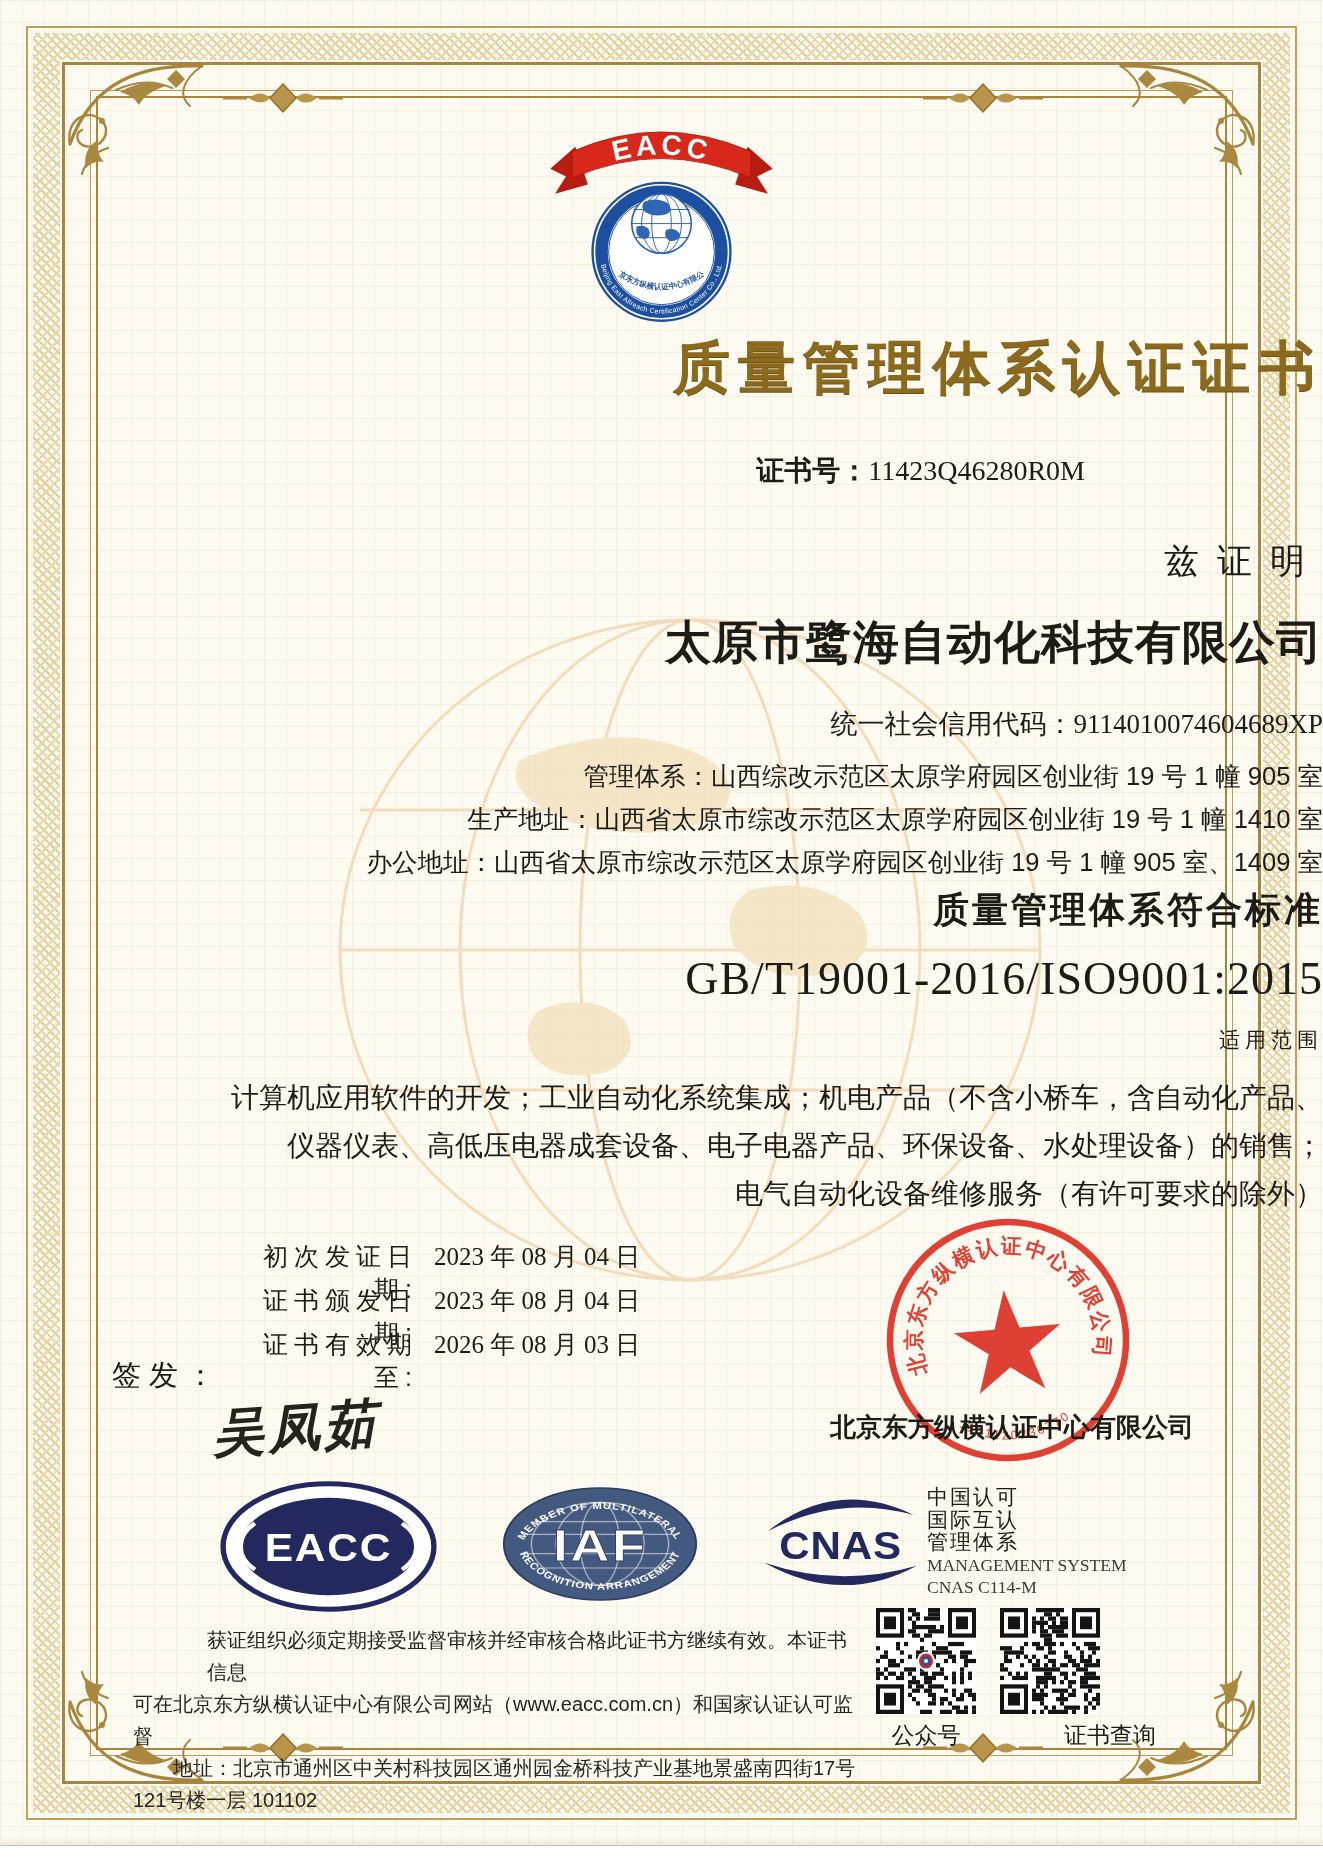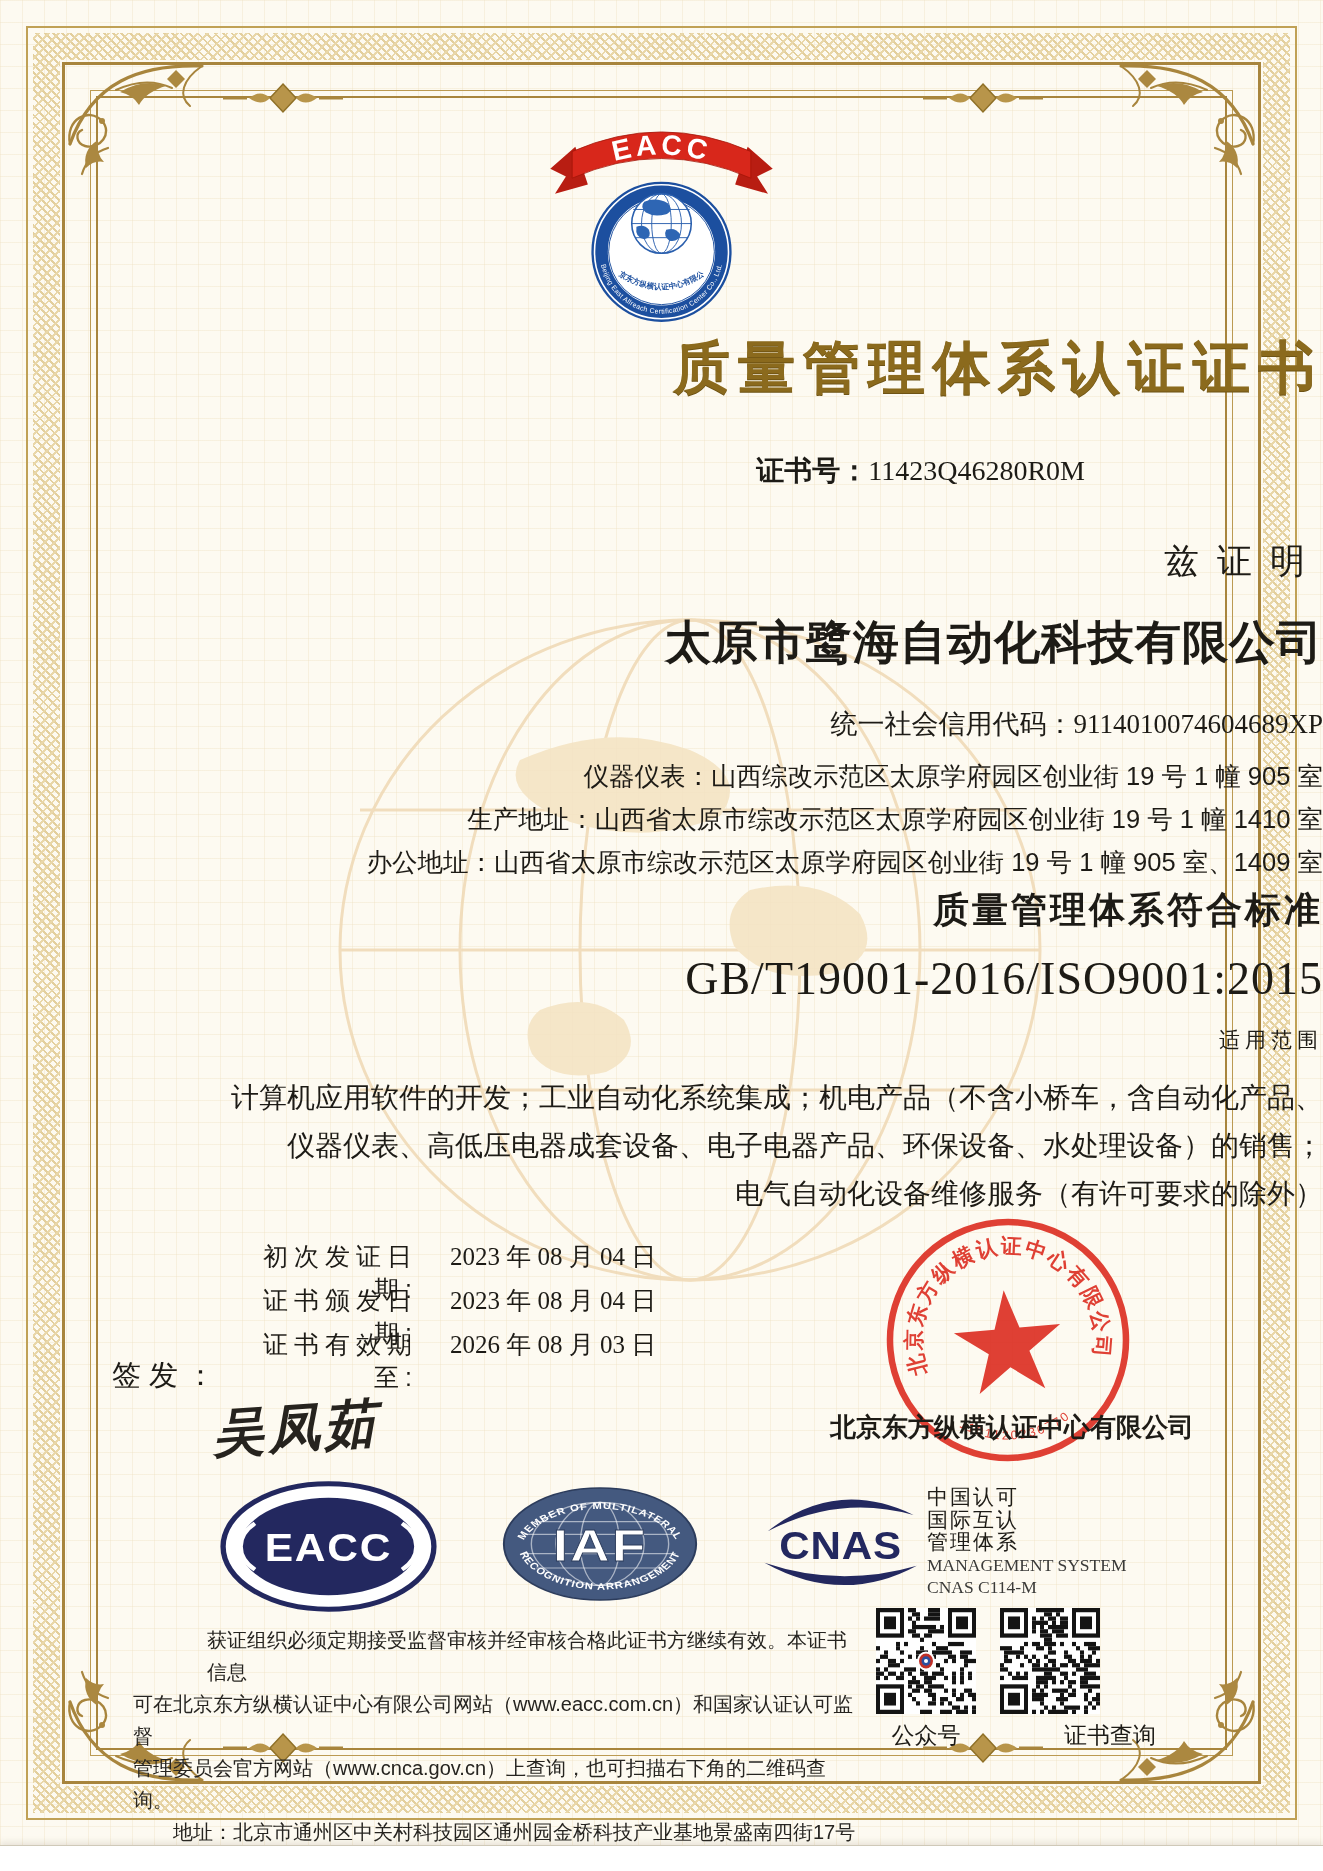--- a/index.html
+++ b/index.html
@@ -35,21 +35,21 @@
   .company{top:612px;font-family:"Liberation Sans",sans-serif;font-weight:bold;font-size:46px;letter-spacing:1px;z-index:2;}
   .creditcode{top:706px;font-family:"Liberation Sans",sans-serif;font-size:27px;z-index:2;}
   .addr{top:755px;font-family:"Liberation Sans",sans-serif;font-size:25.5px;line-height:43px;z-index:2;}
   .stdhead{top:886px;font-family:"Liberation Sans",sans-serif;font-weight:bold;font-size:36px;letter-spacing:3px;z-index:2;}
   .stdcode{top:952px;font-size:46px;letter-spacing:1px;z-index:2;}
   .scopehead{top:1026px;font-family:"Liberation Sans",sans-serif;font-size:21px;letter-spacing:5px;z-index:2;}
   .scope{top:1074px;font-family:"Liberation Sans",sans-serif;font-size:28px;line-height:48px;z-index:2;}
   .dates{top:1240px;left:222px;z-index:2;text-align:right;}
   .dates .row{display:flex;height:44px;align-items:baseline;}
   .dates .dl{width:196px;font-family:"Liberation Sans",sans-serif;font-size:25px;letter-spacing:6px;}
-  .dates .dv{font-size:25px;padding-left:32px;}
+  .dates .dv{font-size:25px;padding-left:16px;}
   .signlbl{left:112px;top:1356px;font-family:"Liberation Sans",sans-serif;font-size:29px;letter-spacing:8px;z-index:2;}
   .signature{left:212px;top:1394px;font-size:52px;font-weight:bold;font-style:italic;
              transform:rotate(-4deg);letter-spacing:4px;color:#26231e;z-index:2;}
   .issuer{left:830px;top:1410px;font-family:"Liberation Sans",sans-serif;font-weight:600;font-size:26px;z-index:4;}
   .accr{left:927px;top:1486px;line-height:22.5px;z-index:2;font-family:Liberation Serif, serif;}
   .accr div{font-size:21px;letter-spacing:2px;}
   .accr div:nth-child(4),.accr div:nth-child(5){font-size:17.5px;letter-spacing:0;color:#3a3a38;}
   .footer{left:133px;top:1624px;width:730px;font-family:"Liberation Sans",sans-serif;
           font-size:20px;line-height:32px;z-index:2;color:#262420;}
   .footer .l1{padding-left:74px;}
@@ -179,21 +179,21 @@
     <div class="abs certno">
       <span class="lbl">证书号：</span><span>11423Q46280R0M</span>
     </div>
     <div class="abs ctr certify">兹证明</div>
     <div class="abs ctr company">太原市鹭海自动化科技有限公司</div>
     <div class="abs ctr creditcode">
       <span>统一社会信用代码：</span><span style="font-family:'Liberation Serif',serif">9114010074604689XP</span>
     </div>
 
     <div class="abs ctr addr">
-      <div><span>仪器仪表：</span><span>山西综改示范区太原学府园区创业街 19 号 1 幢 905 室</span></div>
+      <div><span>管理体系：</span><span>山西综改示范区太原学府园区创业街 19 号 1 幢 905 室</span></div>
       <div><span>生产地址：</span><span>山西省太原市综改示范区太原学府园区创业街 19 号 1 幢 1410 室</span></div>
       <div><span>办公地址：</span><span>山西省太原市综改示范区太原学府园区创业街 19 号 1 幢 905 室、1409 室</span></div>
     </div>
 
     <div class="abs ctr stdhead">质量管理体系符合标准</div>
     <div class="abs ctr stdcode">GB/T19001-2016/ISO9001:2015</div>
     <div class="abs ctr scopehead">适用范围</div>
     <div class="abs ctr scope">
       <div>计算机应用软件的开发；工业自动化系统集成；机电产品（不含小桥车，含自动化产品、</div>
       <div>仪器仪表、高低压电器成套设备、电子电器产品、环保设备、水处理设备）的销售；</div>
@@ -263,21 +263,20 @@
       <div>中国认可</div>
       <div>国际互认</div>
       <div>管理体系</div>
       <div>MANAGEMENT SYSTEM</div>
       <div>CNAS C114-M</div>
     </div>
 
     <div class="abs footer">
       <div class="l1">获证组织必须定期接受监督审核并经审核合格此证书方继续有效。本证书信息</div>
       <div>可在北京东方纵横认证中心有限公司网站（www.eacc.com.cn）和国家认证认可监督</div>
-      <div>管理委员会官方网站（www.cnca.gov.cn）上查询，也可扫描右下角的二维码查询。</div>
       <div class="l4">地址：北京市通州区中关村科技园区通州园金桥科技产业基地景盛南四街17号</div>
       <div>121号楼一层 101102</div>
     </div>
 
     <svg id="qr1" class="qr" style="left:876px;width:100px;height:106px" viewBox="0 0 100 100" preserveAspectRatio="none">
         <g fill="#141414">
           <rect x="32" y="0" width="4" height="4"></rect>
           <rect x="36" y="0" width="4" height="4"></rect>
           <rect x="52" y="0" width="4" height="4"></rect>
           <rect x="56" y="0" width="4" height="4"></rect>

